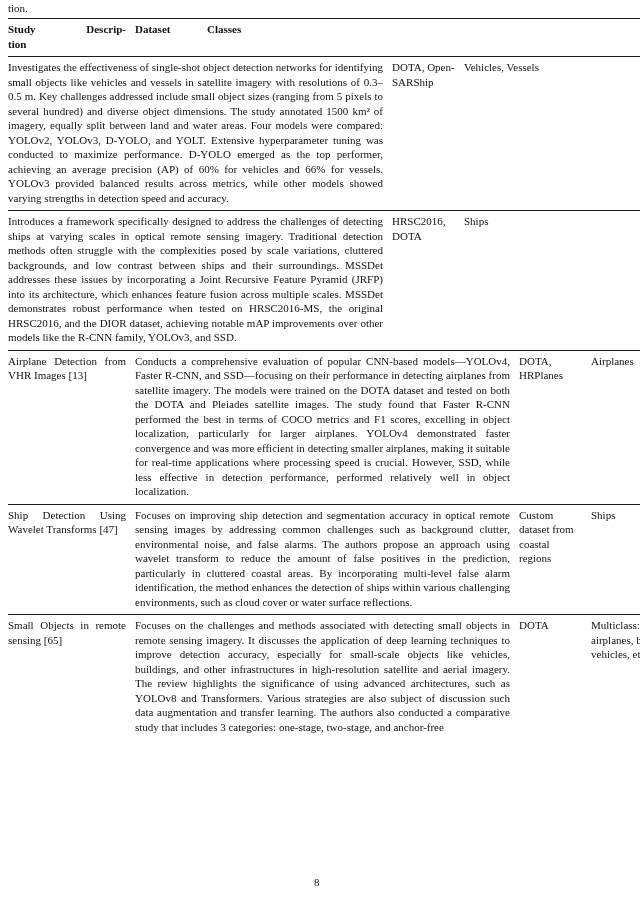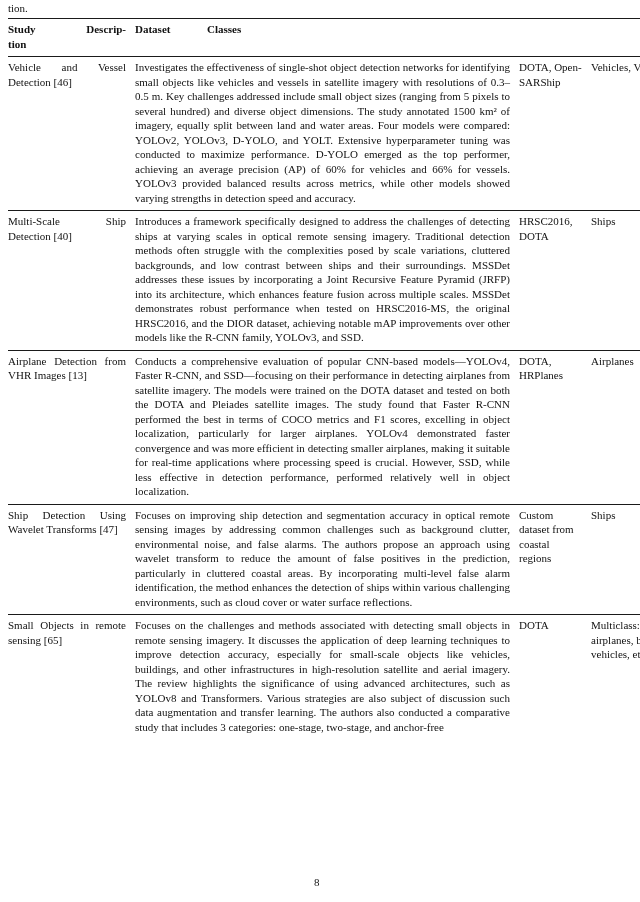--- a/index.html
+++ b/index.html
@@ -50,28 +50,26 @@
           <span>Study</span>
           <span>Descrip-</span>
         </span>
         <span>tion</span>
       </div>
       <div class="cell dataset">Dataset</div>
       <div class="cell classes">Classes</div>
     </div>
 
     <div class="row">
-      <div class="cell study">Vehicle and Vessel Detection [46]</div>
       <div class="cell summary">Investigates the effectiveness of single-shot object detection networks for identifying small objects like vehicles and vessels in satellite imagery with resolutions of 0.3–0.5 m. Key challenges addressed include small object sizes (ranging from 5 pixels to several hundred) and diverse object dimensions. The study annotated 1500 km² of imagery, equally split between land and water areas. Four models were compared: YOLOv2, YOLOv3, D-YOLO, and YOLT. Extensive hyperparameter tuning was conducted to maximize performance. D-YOLO emerged as the top performer, achieving an average precision (AP) of 60% for vehicles and 66% for vessels. YOLOv3 provided balanced results across metrics, while other models showed varying strengths in detection speed and accuracy.</div>
       <div class="cell dataset">DOTA, Open-SARShip</div>
       <div class="cell classes">Vehicles, Vessels</div>
     </div>
 
     <div class="row">
-      <div class="cell study">Multi-Scale Ship Detection [40]</div>
       <div class="cell summary">Introduces a framework specifically designed to address the challenges of detecting ships at varying scales in optical remote sensing imagery. Traditional detection methods often struggle with the complexities posed by scale variations, cluttered backgrounds, and low contrast between ships and their surroundings. MSSDet addresses these issues by incorporating a Joint Recursive Feature Pyramid (JRFP) into its architecture, which enhances feature fusion across multiple scales. MSSDet demonstrates robust performance when tested on HRSC2016-MS, the original HRSC2016, and the DIOR dataset, achieving notable mAP improvements over other models like the R-CNN family, YOLOv3, and SSD.</div>
       <div class="cell dataset">HRSC2016, DOTA</div>
       <div class="cell classes">Ships</div>
     </div>
 
     <div class="row">
       <div class="cell study">Airplane Detection from VHR Images [13]</div>
       <div class="cell summary">Conducts a comprehensive evaluation of popular CNN-based models—YOLOv4, Faster R-CNN, and SSD—focusing on their performance in detecting airplanes from satellite imagery. The models were trained on the DOTA dataset and tested on both the DOTA and Pleiades satellite images. The study found that Faster R-CNN performed the best in terms of COCO metrics and F1 scores, excelling in object localization, particularly for larger airplanes. YOLOv4 demonstrated faster convergence and was more efficient in detecting smaller airplanes, making it suitable for real-time applications where processing speed is crucial. However, SSD, while less effective in detection performance, performed relatively well in object localization.</div>
       <div class="cell dataset">DOTA, HRPlanes</div>
       <div class="cell classes">Airplanes</div>

